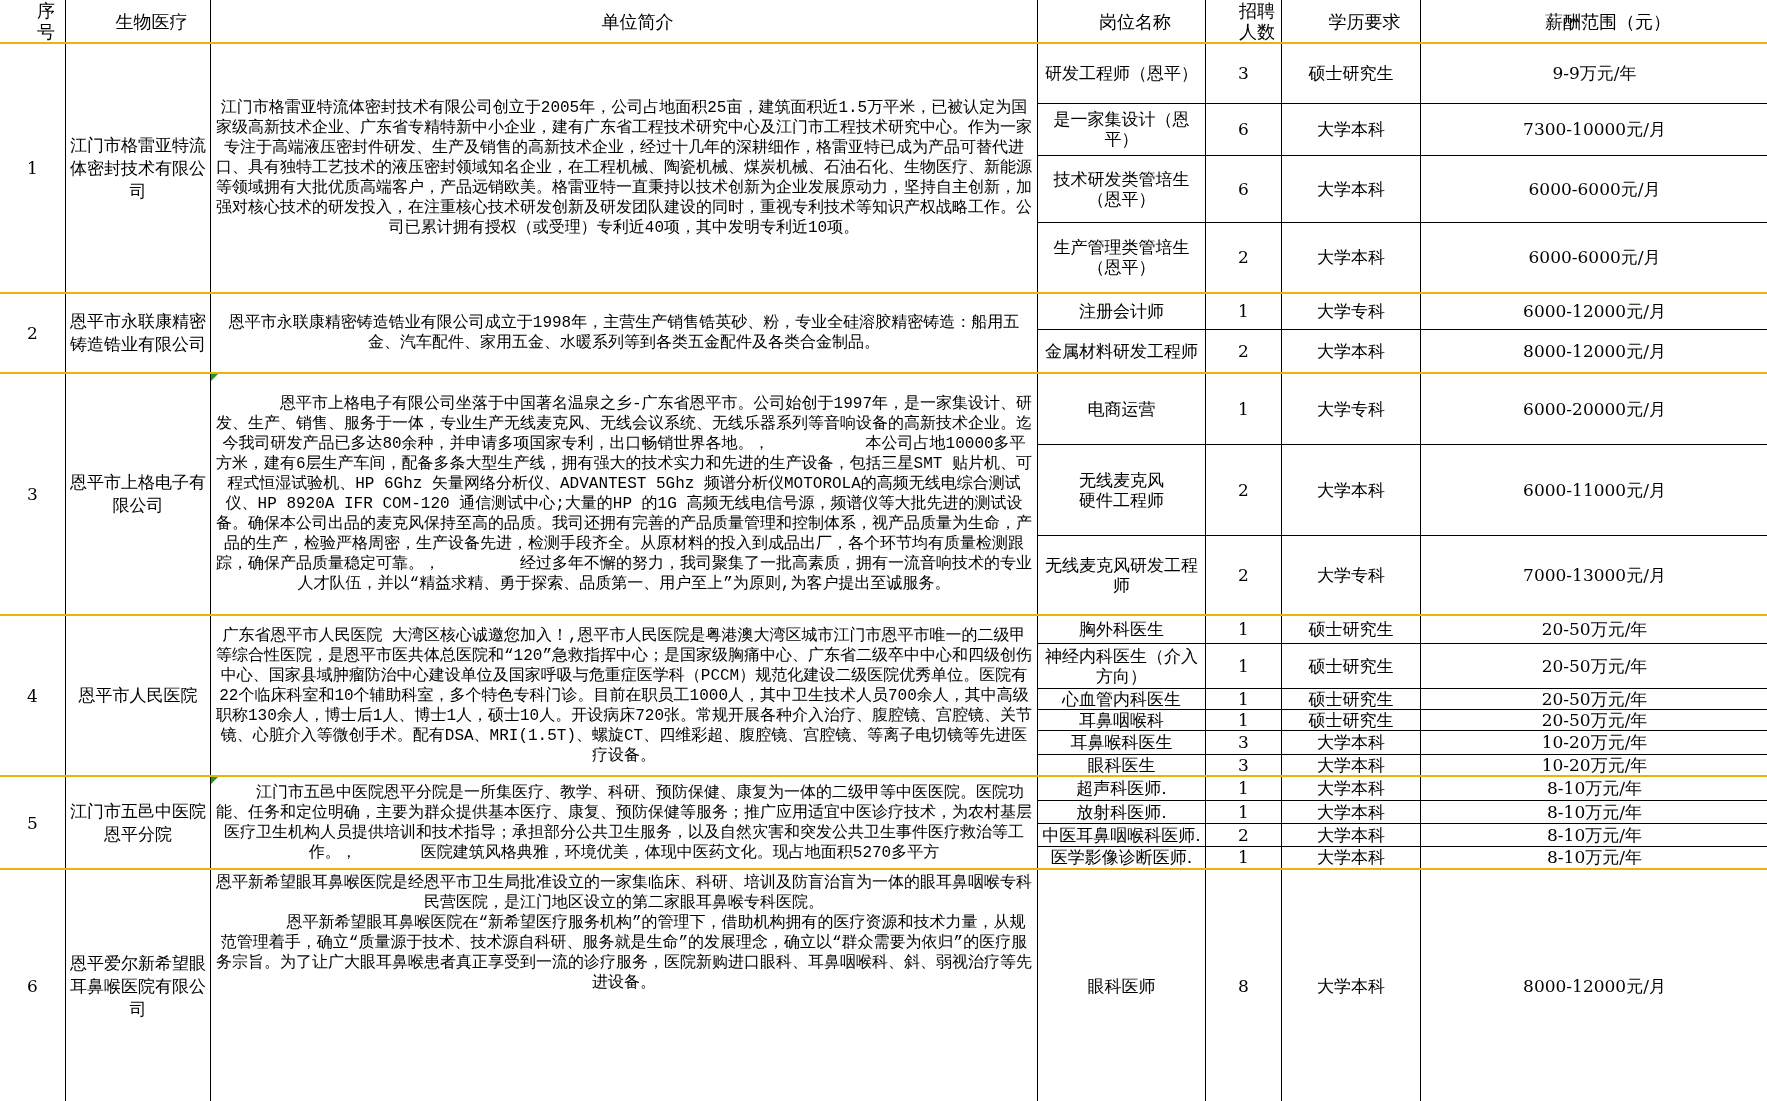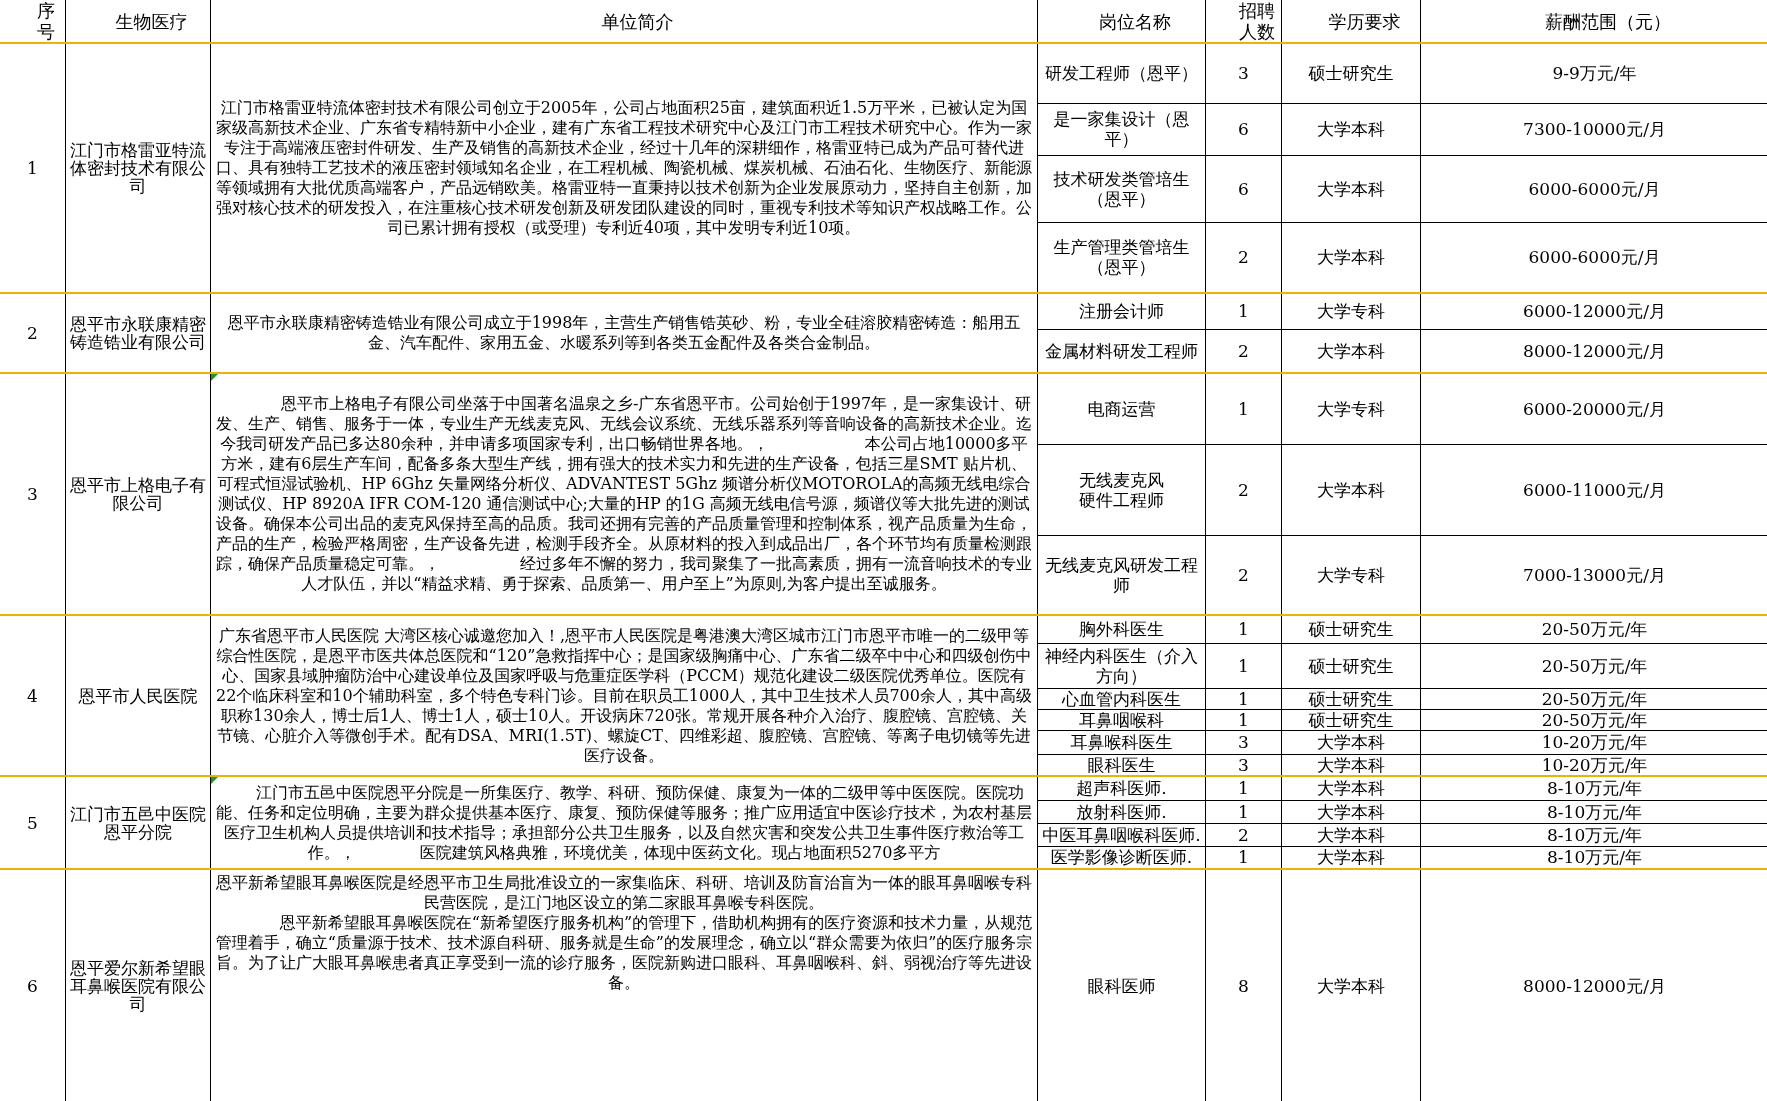--- a/index.html
+++ b/index.html
@@ -11,22 +11,22 @@
     border-collapse:collapse; table-layout:fixed;
     width:1769px; margin-left:-1px; margin-top:-1px;
   }
   .rec th, .rec td {
     border:1px solid #000; vertical-align:middle; text-align:center;
     padding:0 4px; overflow:hidden; box-sizing:border-box;
   }
   .rec thead th { font-weight:normal; font-size:18px; height:43px; line-height:21px;padding-left:31px; }
   tr.group-start td { border-top:2px solid #eab308; }
   td.num   { font-size:17px; }
-  td.cname { font-size:17px; line-height:18px; }
-  td.intro { font-size:16px; line-height:20px; text-align:center; position:relative; }
+  td.cname { font-size:17px; line-height:23px; }
+  td.intro { font-size:16px; line-height:20px; text-align:center; position:relative;font-family:Liberation Mono, monospace; }
   td.intro div { margin:0; }
   td.pos   { font-size:17px; line-height:20px; white-space:pre-line; }
   td.cnt, td.edu, td.sal { font-size:17px; line-height:20px; }
   td.intro-top { vertical-align:top; padding-top:3px; }
   span.indicator {
     position:absolute; top:0; left:0; width:0; height:0;
     border-top:7px solid #1f9a1f; border-right:7px solid transparent;
   }
 </style>
 </head>

